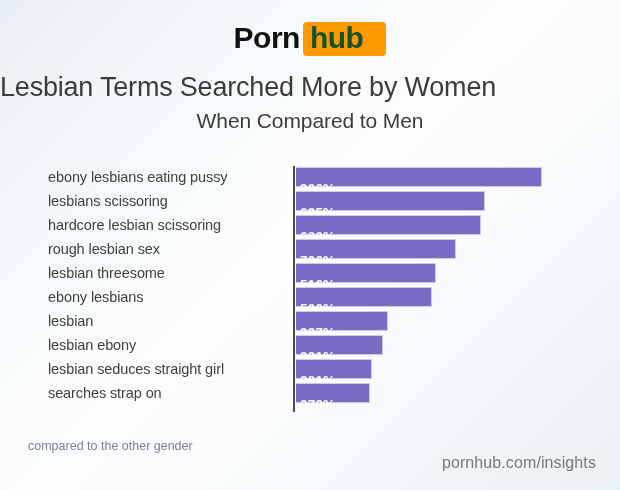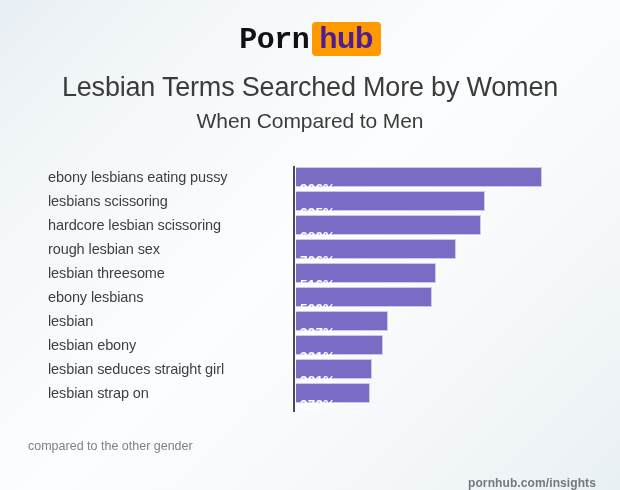--- a/index.html
+++ b/index.html
@@ -34,39 +34,37 @@
   .logo {
     display: inline-block;
     font-size: 30px;
     font-weight: bold;
     letter-spacing: -0.5px;
     white-space: nowrap;
   }
   .logo-porn {
     color: #111111;
     font-weight: bold;
-    font-family: Liberation Mono, monospace;
   }
   .logo-hub {
     display: inline-block;
-    color: #4c1d95;
+    color: #14532d;
     background: #ff9900;
     border-radius: 4px;
-    padding: 1px 8px 3px 7px;
+    padding: 1px 23px 3px 7px;
     margin-left: 3px;
     font-weight: bold;
   }
 
   
   .title {
     position: absolute;
     top: 72px;
     left: 0;
     width: 620px;
-    text-align: center;
     font-size: 27px;
     font-weight: 400;
     color: #3c3c3c;
     letter-spacing: -0.2px;
   }
   .subtitle {
     position: absolute;
     top: 109px;
     left: 0;
     width: 620px;
@@ -134,25 +132,24 @@
     position: absolute;
     left: 28px;
     top: 437px;
     font-size: 12.5px;
     line-height: 1.45;
     color: #7b8288;
   }
   .source {
     position: absolute;
     right: 24px;
-    top: 476px;
-    font-size: 12px;
+    top: 454px;
+    font-size: 16px;
     color: #74797f;
     letter-spacing: 0.1px;
-    font-weight: bold;
   }
 </style>
 </head>
 <body>
 
 <div id="infographic">
 
   <div class="logo-wrap">
     <span class="logo"><span class="logo-porn">Porn</span><span class="logo-hub">hub</span></span>
   </div>
@@ -202,21 +199,21 @@
           <div class="row-label">lesbian ebony</div>
           <div class="bar" style="width: 87.1589px; background: rgb(122, 108, 196);"></div>
           <div class="bar-value">321%</div>
         </div>
         <div class="row">
           <div class="row-label">lesbian seduces straight girl</div>
           <div class="bar" style="width: 76.298px; background: rgb(122, 108, 196);"></div>
           <div class="bar-value">281%</div>
         </div>
         <div class="row">
-          <div class="row-label">lesbian strap on</div>
+          <div class="row-label">searches strap on</div>
           <div class="bar" style="width: 73.8543px; background: rgb(122, 108, 196);"></div>
           <div class="bar-value">272%</div>
         </div>
       </div>
   </div>
 
   <div class="footnote">
     <div>compared to the other gender</div>
   </div>
 

